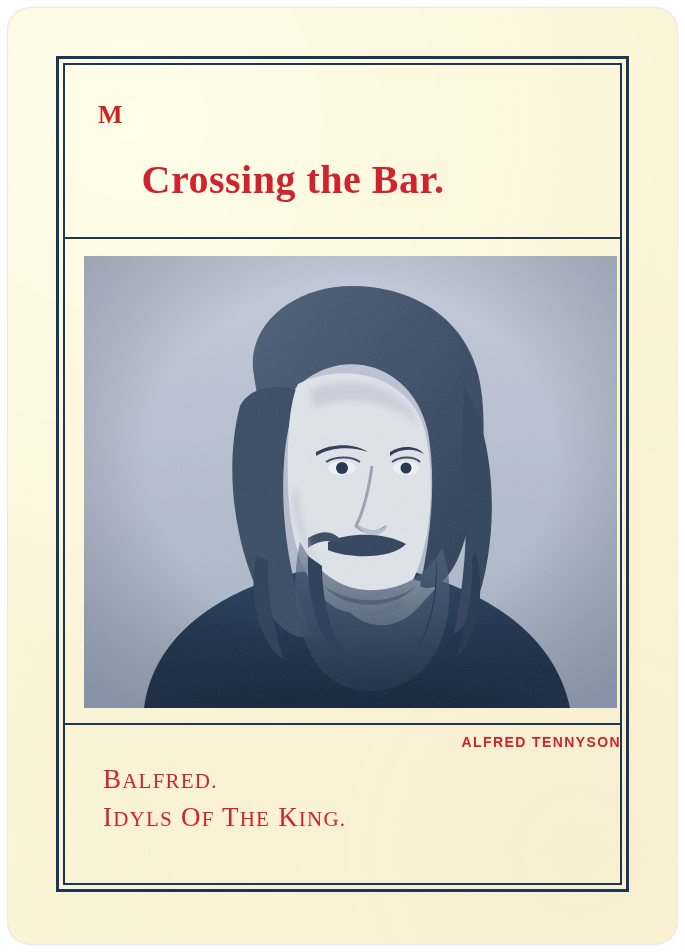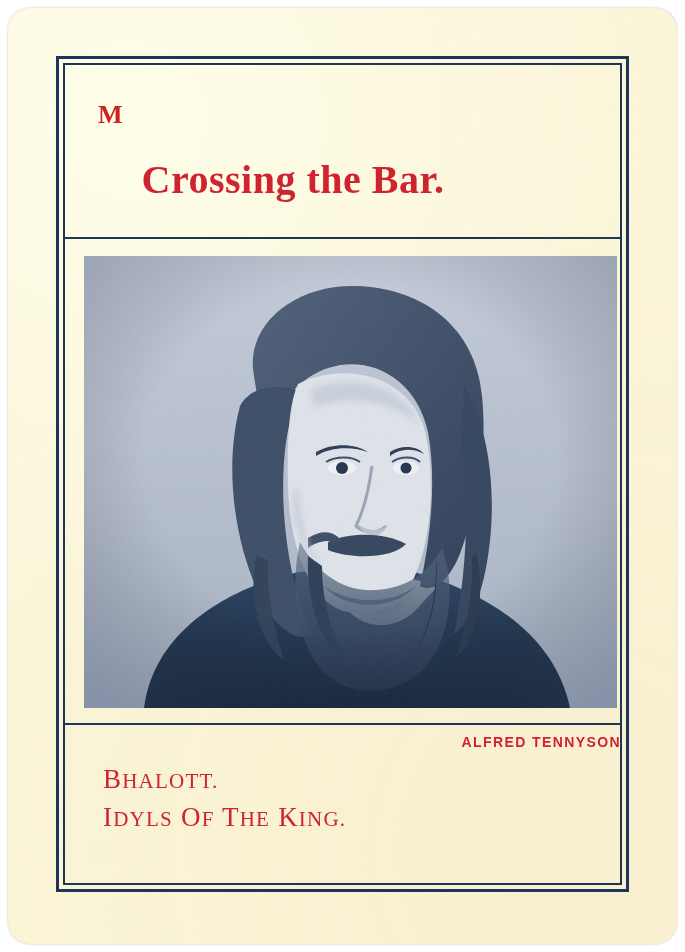--- a/index.html
+++ b/index.html
@@ -244,16 +244,16 @@
       <path d="M392 296 C 402 340, 394 382, 372 402 C 384 364, 390 330, 388 300 Z" fill="#28384f"></path>
 
       <rect width="533" height="452" fill="url(#vign)"></rect>
       <rect width="533" height="452" filter="url(#grain)" fill="#2b4a78" opacity="0.5"></rect>
     </svg>
   </div>
 
   <div class="caption">ALFRED TENNYSON</div>
 
   <div class="works">
-    <div class="work-line"><span style="font-size: 1em;">B</span><span style="font-size: 0.78em;">HALOTT.</span></div>
+    <div class="work-line"><span style="font-size: 1em;">B</span><span style="font-size: 0.78em;">ALFRED.</span></div>
     <div class="work-line"><span style="font-size: 1em;">I</span><span style="font-size: 0.78em;">DYLS</span> <span style="font-size: 1em;">O</span><span style="font-size: 0.78em;">F</span> <span style="font-size: 1em;">T</span><span style="font-size: 0.78em;">HE</span> <span style="font-size: 1em;">K</span><span style="font-size: 0.78em;">ING.</span></div>
   </div>
 </div>
 
 </body></html>

